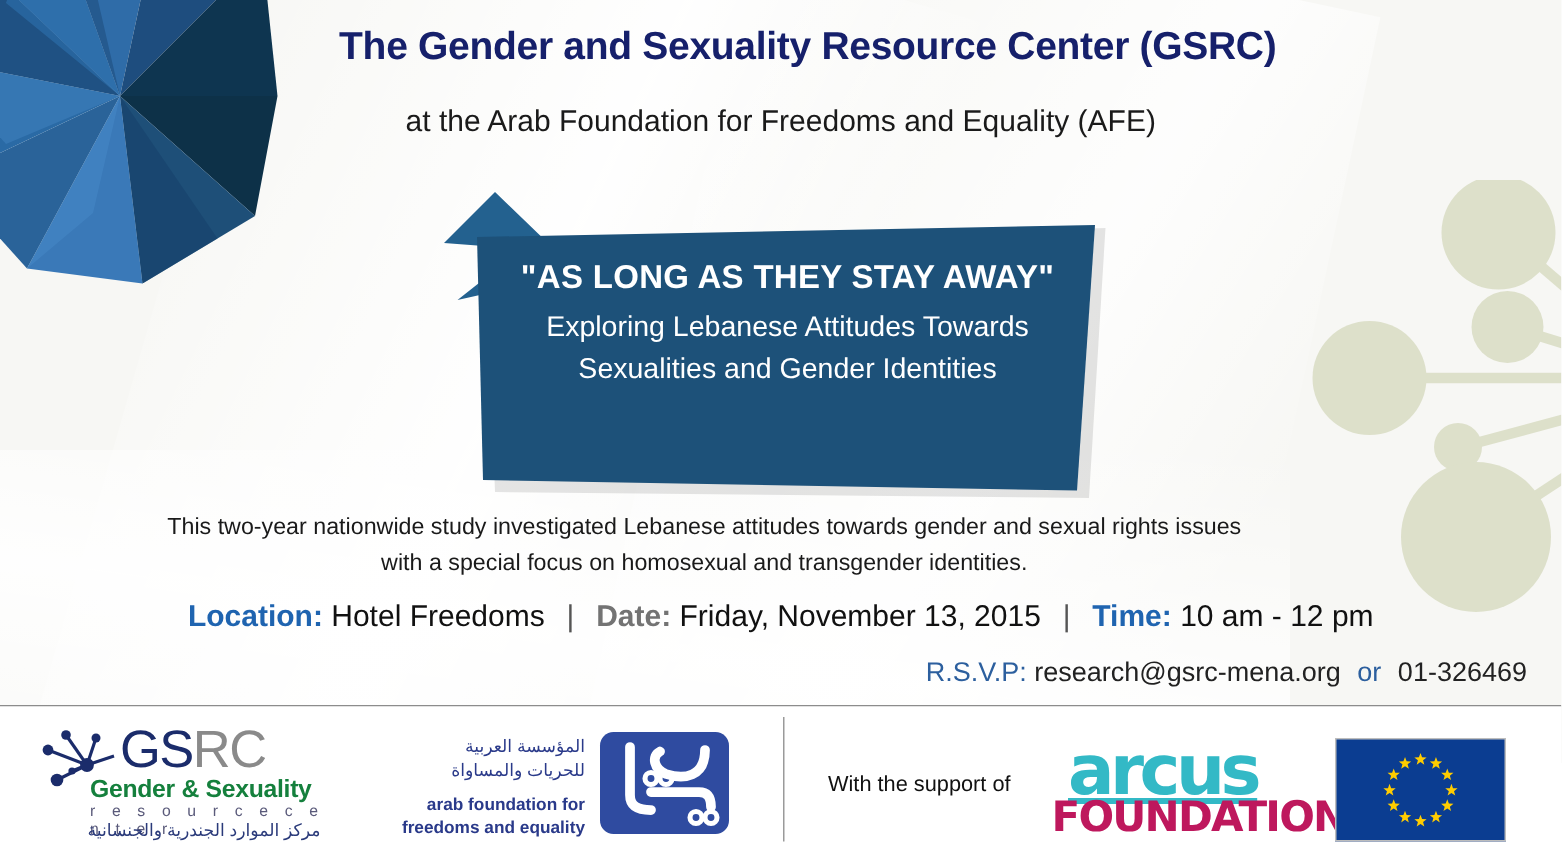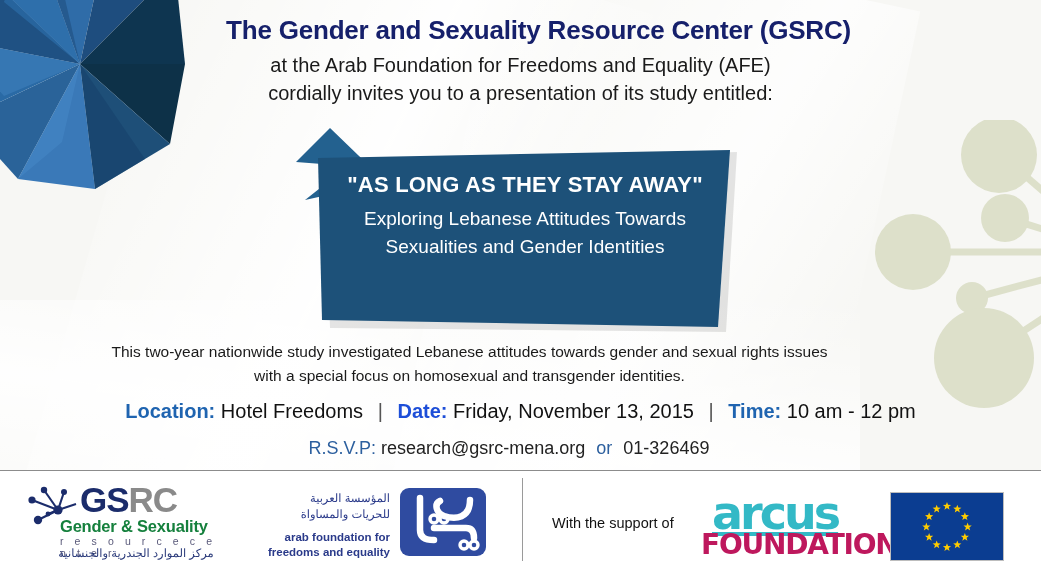--- a/index.html
+++ b/index.html
@@ -41,21 +41,21 @@
 
   
   #header { position:absolute; left:0; top:14px; width:1041px; text-align:center; }
   #title-main {
     font-size:26px; font-weight:bold; color:#16206b;
     letter-spacing:-.2px; line-height:1.28;padding-left:36px;
   }
   #title-sub1, #title-sub2 {
     font-size:20px; color:#1a1a1a; line-height:1.40;
   }
-  #title-sub1 { margin-top:4px; }
+  #title-sub1 { margin-top:20px; }
 
   
   #bubble-wrap { position:absolute; left:0; top:0; width:1041px; height:360px; pointer-events:none; }
   #bubble-text {
     position:absolute; left:336px; top:172px; width:378px;
     text-align:center; color:#ffffff; pointer-events:auto;
   }
   #bubble-title {
     font-size:22px; font-weight:bold; letter-spacing:.2px; line-height:1.2;
     white-space:nowrap;
@@ -74,39 +74,39 @@
   
   #details {
     position:absolute; left:0; top:400px; width:1041px;
     text-align:center; font-size:20px; color:#111;
     white-space:nowrap;
   }
   #details .lbl { color:#1f64b0; font-weight:bold; }
   #details .sep { color:#555; padding:0 9px; }
   #rsvp {
     position:absolute; left:0; top:438px; width:1018px;
-    text-align:center; font-size:18px; color:#222; white-space:nowrap;
+    text-align:right; font-size:18px; color:#222; white-space:nowrap;
   }
   #rsvp .lbl { color:#2c5f9e; }
   #rsvp .or  { color:#2c5f9e; padding:0 6px; }
 
   
   #footer-rule {
     position:absolute; left:0; top:470px; width:1041px; height:1px; background:#8c8c8c;
   }
   #footer {
     position:absolute; left:0; top:471px; width:1041px; height:99px; background:#ffffff;
   }
   #footer-divider {
     position:absolute; left:522px; top:478px; width:1px; height:83px; background:#9a9a9a;
   }
 
   
   #logo-gsrc { position:absolute; left:22px; top:484px; width:200px; height:78px; }
-  #gsrc-word { position:absolute; left:58px; top:-4px; font-size:35px; font-weight:bold; letter-spacing:-1px; }
+  #gsrc-word { position:absolute; left:58px; top:-4px; font-size:35px; font-weight:normal; letter-spacing:-1px; }
   #gsrc-word .gs { color:#1b2c6b; }
   #gsrc-word .rc { color:#8a8a8a; }
   #gsrc-l2 { position:absolute; left:38px; top:33px; font-size:16.5px; font-weight:bold; color:#15803d; letter-spacing:-.2px; }
   #gsrc-l3 { position:absolute; left:38px; top:51px; font-size:10.5px; color:#5a5a7a; letter-spacing:4.1px; }
   #gsrc-l4 { position:absolute; left:28px; top:62px; width:172px; text-align:center; font-size:11.5px; color:#2a3a7a; direction:rtl; }
 
   
   #logo-afe { position:absolute; left:262px; top:488px; width:230px; height:72px; }
   #afe-text { position:absolute; left:0; top:2px; width:128px; text-align:right; }
   .afe-ar { font-size:11.5px; color:#2a3a8a; direction:rtl; line-height:1.42; }
@@ -169,21 +169,20 @@
       <circle cx="134" cy="98" r="24"></circle>
       <circle cx="42" cy="132" r="38"></circle>
       <circle cx="101" cy="178" r="16"></circle>
       <circle cx="113" cy="238" r="50"></circle>
     </g>
   </svg>
 
   <div id="header">
     <div id="title-main">The Gender and Sexuality Resource Center (GSRC)</div>
     <div id="title-sub1">at the Arab Foundation for Freedoms and Equality (AFE)</div>
-    <div id="title-sub2">cordially invites you to a presentation of its study entitled:</div>
   </div>
 
   <div id="bubble-wrap">
     <svg width="1041" height="360" viewBox="0 0 1041 360">
 
       <polygon points="324,164 737,152 726,332 330,328" fill="#000000" opacity="0.10"></polygon>
 
       <polygon points="330,128 386,182 305,200 348,166 296,162" fill="#23618f"></polygon>
 
       <polygon points="318,158 730,150 718,327 322,320" fill="#1d5179"></polygon>
@@ -197,21 +196,21 @@
 
   <div id="description">
     <div>This two-year nationwide study investigated Lebanese attitudes towards gender and sexual rights issues</div>
     <div>with a special focus on homosexual and transgender identities.</div>
   </div>
 
   <div id="details">
     <span class="lbl" style="color: rgb(31, 100, 176);">Location:</span>
     <span>Hotel Freedoms</span>
     <span class="sep">|</span>
-    <span class="lbl" style="color: #1d4ed8;">Date:</span>
+    <span class="lbl" style="color: #737373;">Date:</span>
     <span>Friday, November 13, 2015</span>
     <span class="sep">|</span>
     <span class="lbl" style="color: rgb(31, 100, 176);">Time:</span>
     <span>10 am - 12 pm</span>
   </div>
 
   <div id="rsvp">
     <span class="lbl">R.S.V.P:</span>
     <span>research@gsrc-mena.org</span>
     <span class="or">or</span>

